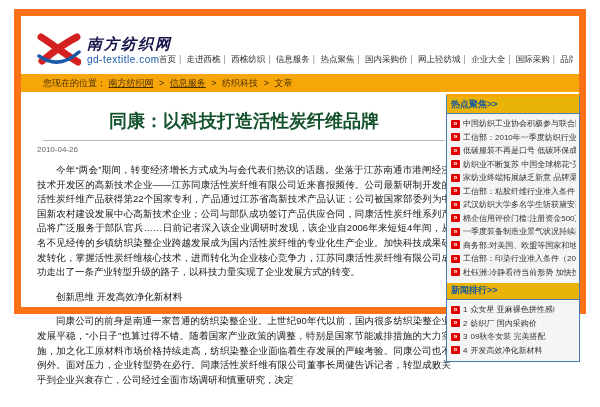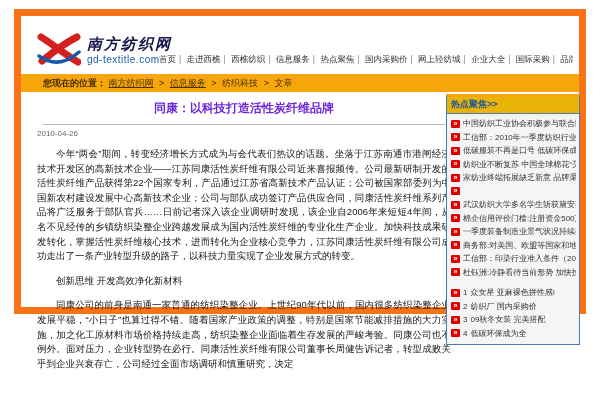--- a/index.html
+++ b/index.html
@@ -16,27 +16,27 @@
   .logo-domain { font-size:10px; font-weight:normal; color:#1859a9; letter-spacing:0.5px; }
 
   .topnav { position:absolute; left:138px; top:38px; right:6px; font-size:8.5px; color:#333;
             white-space:nowrap; overflow:hidden; }
   .topnav a { color:#333; text-decoration:none; cursor:pointer;margin-top:21px; }
   .topnav .sep { color:#888; margin:0 3px; }
 
   
   .crumbbar { position:absolute; left:0; top:58px; width:100%; height:18px; background:#f7a60a;
               font-size:9px; line-height:18px; color:#4a3000; padding-left:22px; white-space:nowrap; }
-  .crumbbar .lbl { font-weight:bold; color:#4a3000; }
+  .crumbbar .lbl { font-weight:normal; color:#4a3000; }
   .crumbbar a { color:#4a3000; text-decoration:underline; cursor:pointer; }
   .crumbbar .sep { margin:0 3px; color:#4a3000; }
 
   
   .article { position:absolute; left:16px; top:84px; width:414px; }
-  .article-title { text-align:center; color:#6d28d9; font-weight:bold; font-size:12px; }
+  .article-title { text-align:center; color:#14532d; font-weight:bold; font-size:18px; margin-top:9px; }
   .title-rule { border:none; border-top:1px solid #b8b8b8; margin:7px 6px 4px 6px; }
   .article-date { text-align:left; color:#666; font-size:8px; margin-bottom:9px; }
   .article-body p { font-size:9.5px; line-height:14.6px; color:#151515; text-align:justify;
                     text-indent:2em; margin-bottom:10px; }
   .article-body p.subhead { text-align:left; }
 
   
   .sidebar { position:absolute; left:425px; top:78px; width:134px; background:#f5f5f5;
              border:1px solid #4a7ab5; border-top:3px solid #f7a60a; }
   .side-header { background:#eab308; color:#1557a0; font-weight:bold; font-size:9px;
@@ -119,20 +119,21 @@
       <li>
           <span class="badge">»</span>
           <span>纺织业不断复苏 中国全球棉花“买主...</span>
         </li>
       <li>
           <span class="badge">»</span>
           <span>家纺业终端拓展缺乏新意 品牌渠道加...</span>
         </li>
       <li>
           <span class="badge">»</span>
+          <span>工信部：粘胶纤维行业准入条件</span>
         </li>
       <li>
           <span class="badge">»</span>
           <span>武汉纺织大学多名学生斩获黛安芬国际...</span>
         </li>
       <li>
           <span class="badge">»</span>
           <span>棉企信用评价门槛:注册资金500万...</span>
         </li>
       <li>
@@ -145,37 +146,38 @@
         </li>
       <li>
           <span class="badge">»</span>
           <span>工信部：印染行业准入条件（2010...</span>
         </li>
       <li>
           <span class="badge">»</span>
           <span>杜钰洲:冷静看待当前形势 加快技术...</span>
         </li>
     </ul>
+    <div class="side-header">新闻排行&gt;&gt;</div>
     <ul class="side-list">
       <li>
           <span class="badge">»</span>
           <span class="rank-no">1</span>
           <span>众女星 亚麻裸色拼性感!</span>
         </li>
       <li>
           <span class="badge">»</span>
           <span class="rank-no">2</span>
           <span>纺织厂 国内采购价</span>
         </li>
       <li>
           <span class="badge">»</span>
           <span class="rank-no">3</span>
           <span>09秋冬女装 完美搭配</span>
         </li>
       <li>
           <span class="badge">»</span>
           <span class="rank-no">4</span>
-          <span>低碳环保成为全</span>
+          <span>开发高效净化新材料</span>
         </li>
     </ul>
   </div>
 
 </div>
 
 </body></html>

